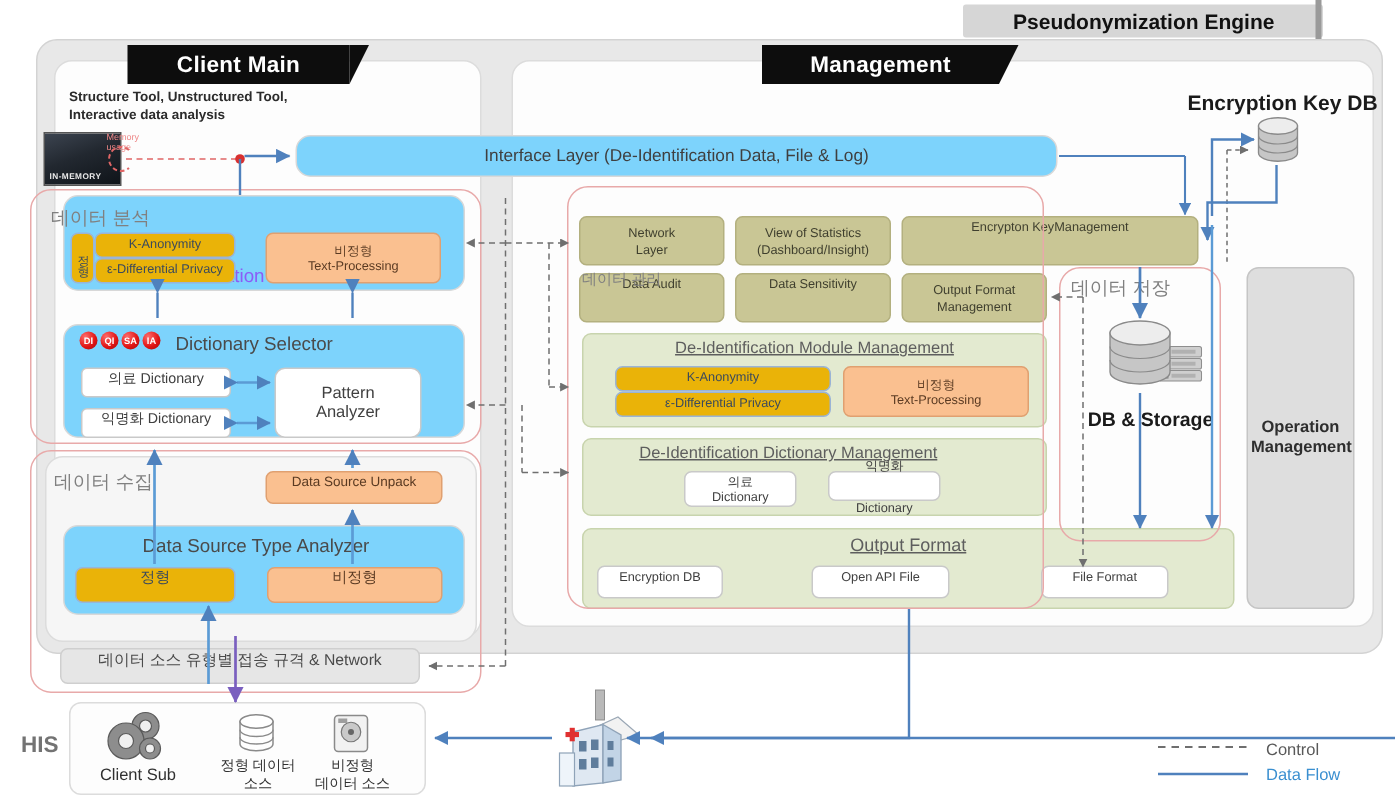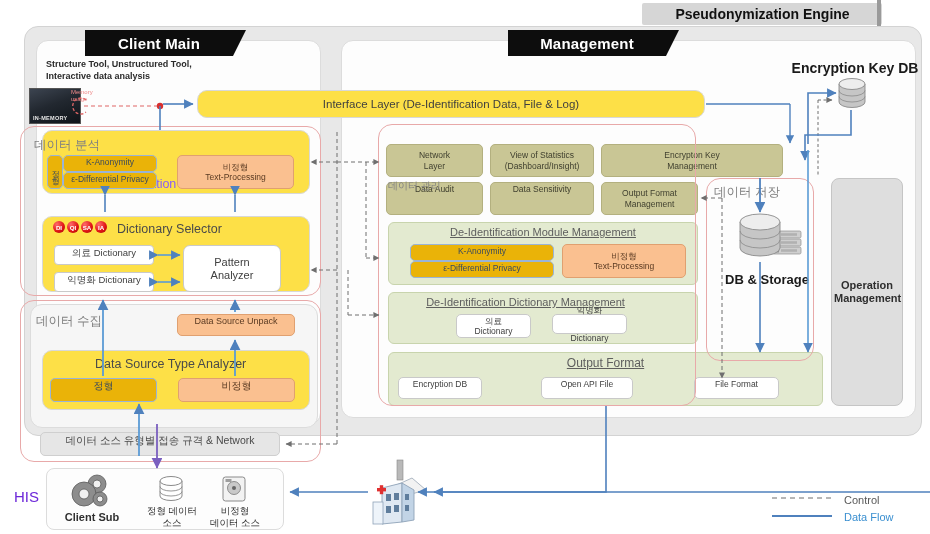--- a/index.html
+++ b/index.html
@@ -43,21 +43,21 @@
     border-radius:14px;
   }
   .panel-white {
     position:absolute;
     background:#fdfdfd;
     border:1px solid #dcdcdc;
     border-radius:12px;
   }
   .panel-grey {
     position:absolute;
-    background:#fde047;
+    background:#7dd3fc;
     border:1px solid #d8d8d8;
     border-radius:10px;
   }
 
   
   .rose {
     position:absolute;
     border:1.4px solid #e8a9a9;
     border-radius:14px;
     background:transparent;
@@ -133,32 +133,32 @@
     z-index:25;
   }
 
   
   .cyl { position:absolute; z-index:22; }
 
   .legend-txt { position:absolute; font-size:11px; }
 
   .his-label {
     position:absolute;
-    color:#6d28d9;
+    color:#737373;
     font-size:15px;
-    font-weight:normal;
+    font-weight:bold;
   }
   .icon-cap {
     position:absolute;
     text-align:center;
     font-size:9.5px;
     color:#303030;
     line-height:1.2;
   }
-  .icon-cap.bold { font-weight:bold; font-size:11px; }
+  .icon-cap.bold { font-weight:normal; font-size:11px; }
 
   .inmem {
     position:absolute;
     background:linear-gradient(160deg,#3c4450 0%,#222830 45%,#0f1419 100%);
     border:1px solid #555;
     overflow:hidden;
   }
   .inmem span {
     position:absolute; left:3px; bottom:2px;
     color:#e8e8e8; font-size:5.5px; font-weight:bold; letter-spacing:0.3px;
@@ -259,21 +259,21 @@
 <div class="kr-title" style="left:388px; top:144px; font-size:10px;margin-top:35px;">데이터 관리</div>
 
 <div class="box box-khaki" style="left:386px; top:144px; width:97px; height:33px; flex-direction:column;">
   <span>Network</span>
   <span>Layer</span>
 </div>
 <div class="box box-khaki" style="left:490px; top:144px; width:104px; height:33px; flex-direction:column;">
   <span>View of Statistics</span>
   <span>(Dashboard/Insight)</span>
 </div>
-<div class="box box-khaki" style="left:601px; top:144px; width:182px; height:33px; flex-direction:column;">
+<div class="box box-khaki" style="left:601px; top:144px; width:198px; height:33px; ">
   <span>Encrypton Key</span>
   <span>Management</span>
 </div>
 
 <div class="box box-khaki" style="left:386px; top:182px; width:97px; height:33px;">
   <span>Data Audit</span>
 </div>
 <div class="box box-khaki" style="left:490px; top:182px; width:104px; height:33px;">
   <span>Data Sensitivity</span>
 </div>

